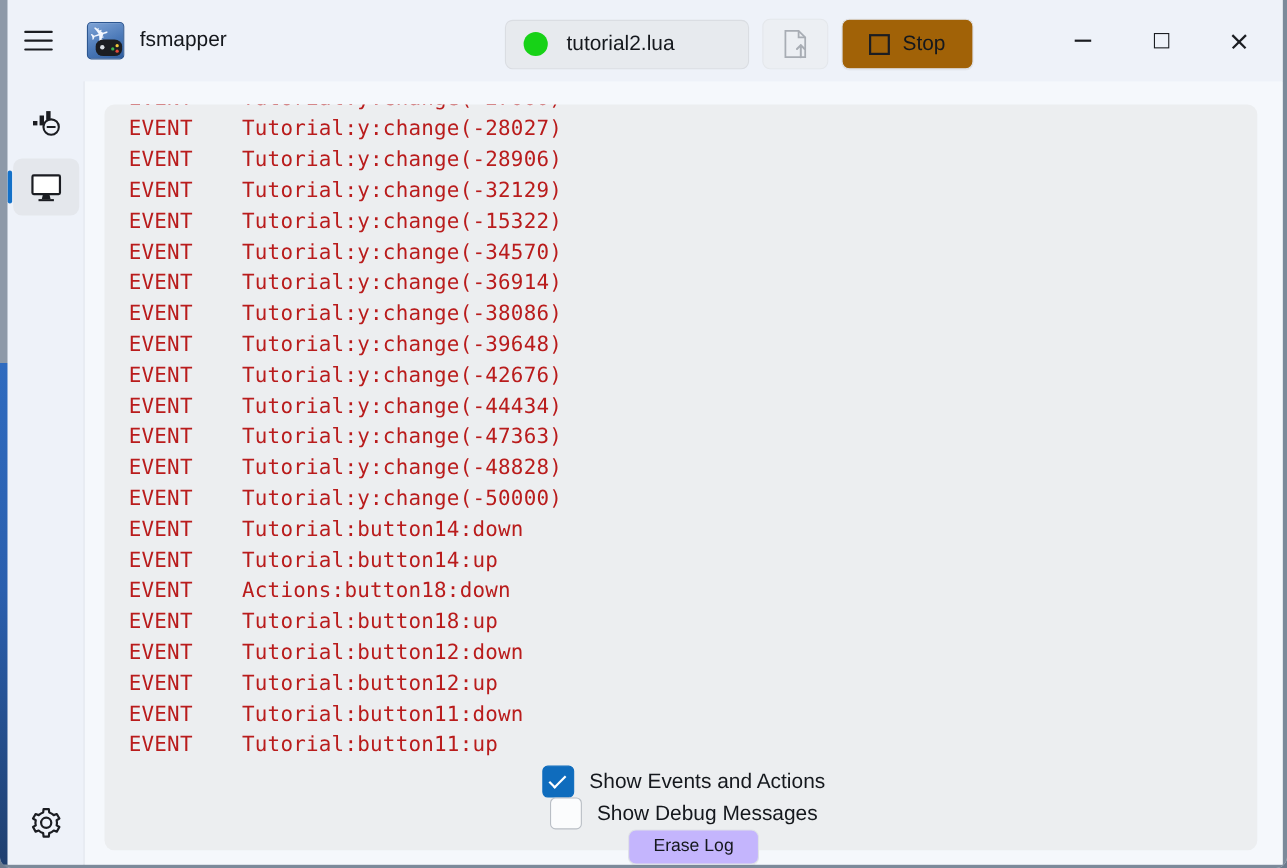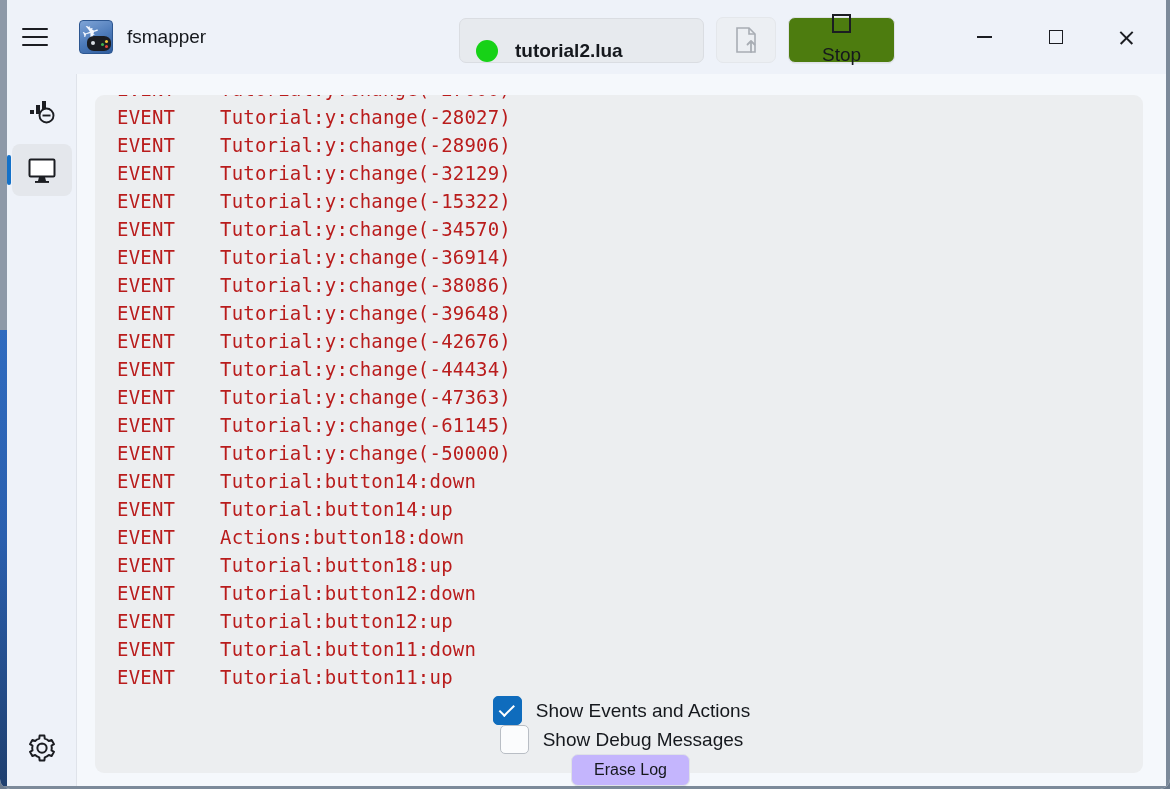--- a/index.html
+++ b/index.html
@@ -106,28 +106,27 @@
     font-size: 19px;
     color: #15181d;
   }
 
   #title-center {
     position: absolute;
     left: 452px; top: 17px;
     display: flex; align-items: center; gap: 12px;
   }
   #script-selector {
-    width: 245px; height: 45px;
+    width: 222px; height: 45px;
     background: #e7eaee;
     border: 1px solid #dadde2;
     border-radius: 7px;
-    display: flex; align-items: flex-end;
+    display: flex; align-items: center;
     padding: 0 16px;
     cursor: pointer;
-    font-weight: bold;
   }
   #script-status-dot {
     width: 22px; height: 22px; border-radius: 50%;
     background: #17d217;
     flex: none;
   }
   #script-name {
     margin-left: 17px;
     font-size: 19px;
     color: #15181d;
@@ -135,29 +134,28 @@
   }
   #load-script-button {
     width: 60px; height: 46px;
     background: #eceff3;
     border: 1px solid #e4e7eb;
     border-radius: 7px;
     display: flex; align-items: center; justify-content: center;
     cursor: pointer;
   }
   #run-stop-button {
-    width: 107px; height: 46px;
-    background: #4d7c0f;
+    width: 120px; height: 46px;
+    background: #a16207;
     border: 1px solid #dfe2e7;
     border-radius: 7px;
     display: flex; align-items: center; justify-content: center;
     gap: 11px;
     cursor: pointer;
     box-shadow: 0 1px 0 rgba(0,0,0,.04);
-    flex-direction: column;
   }
   #stop-glyph {
     width: 19px; height: 19px;
     border: 2px solid #1b1d22;
     flex: none;
   }
   #run-stop-label { font-size: 19px; color: #15181d; }
 
   #win-controls {
     position: absolute;
@@ -404,21 +402,21 @@
           <div class="log-line"><span class="lvl">EVENT</span><span>Tutorial:y:change(-28906)</span></div>
           <div class="log-line"><span class="lvl">EVENT</span><span>Tutorial:y:change(-32129)</span></div>
           <div class="log-line"><span class="lvl">EVENT</span><span>Tutorial:y:change(-15322)</span></div>
           <div class="log-line"><span class="lvl">EVENT</span><span>Tutorial:y:change(-34570)</span></div>
           <div class="log-line"><span class="lvl">EVENT</span><span>Tutorial:y:change(-36914)</span></div>
           <div class="log-line"><span class="lvl">EVENT</span><span>Tutorial:y:change(-38086)</span></div>
           <div class="log-line"><span class="lvl">EVENT</span><span>Tutorial:y:change(-39648)</span></div>
           <div class="log-line"><span class="lvl">EVENT</span><span>Tutorial:y:change(-42676)</span></div>
           <div class="log-line"><span class="lvl">EVENT</span><span>Tutorial:y:change(-44434)</span></div>
           <div class="log-line"><span class="lvl">EVENT</span><span>Tutorial:y:change(-47363)</span></div>
-          <div class="log-line"><span class="lvl">EVENT</span><span>Tutorial:y:change(-61145)</span></div>
+          <div class="log-line"><span class="lvl">EVENT</span><span>Tutorial:y:change(-48828)</span></div>
           <div class="log-line"><span class="lvl">EVENT</span><span>Tutorial:y:change(-50000)</span></div>
           <div class="log-line"><span class="lvl">EVENT</span><span>Tutorial:button14:down</span></div>
           <div class="log-line"><span class="lvl">EVENT</span><span>Tutorial:button14:up</span></div>
           <div class="log-line"><span class="lvl">EVENT</span><span>Actions:button18:down</span></div>
           <div class="log-line"><span class="lvl">EVENT</span><span>Tutorial:button18:up</span></div>
           <div class="log-line"><span class="lvl">EVENT</span><span>Tutorial:button12:down</span></div>
           <div class="log-line"><span class="lvl">EVENT</span><span>Tutorial:button12:up</span></div>
           <div class="log-line"><span class="lvl">EVENT</span><span>Tutorial:button11:down</span></div>
           <div class="log-line"><span class="lvl">EVENT</span><span>Tutorial:button11:up</span></div>
         </div>

